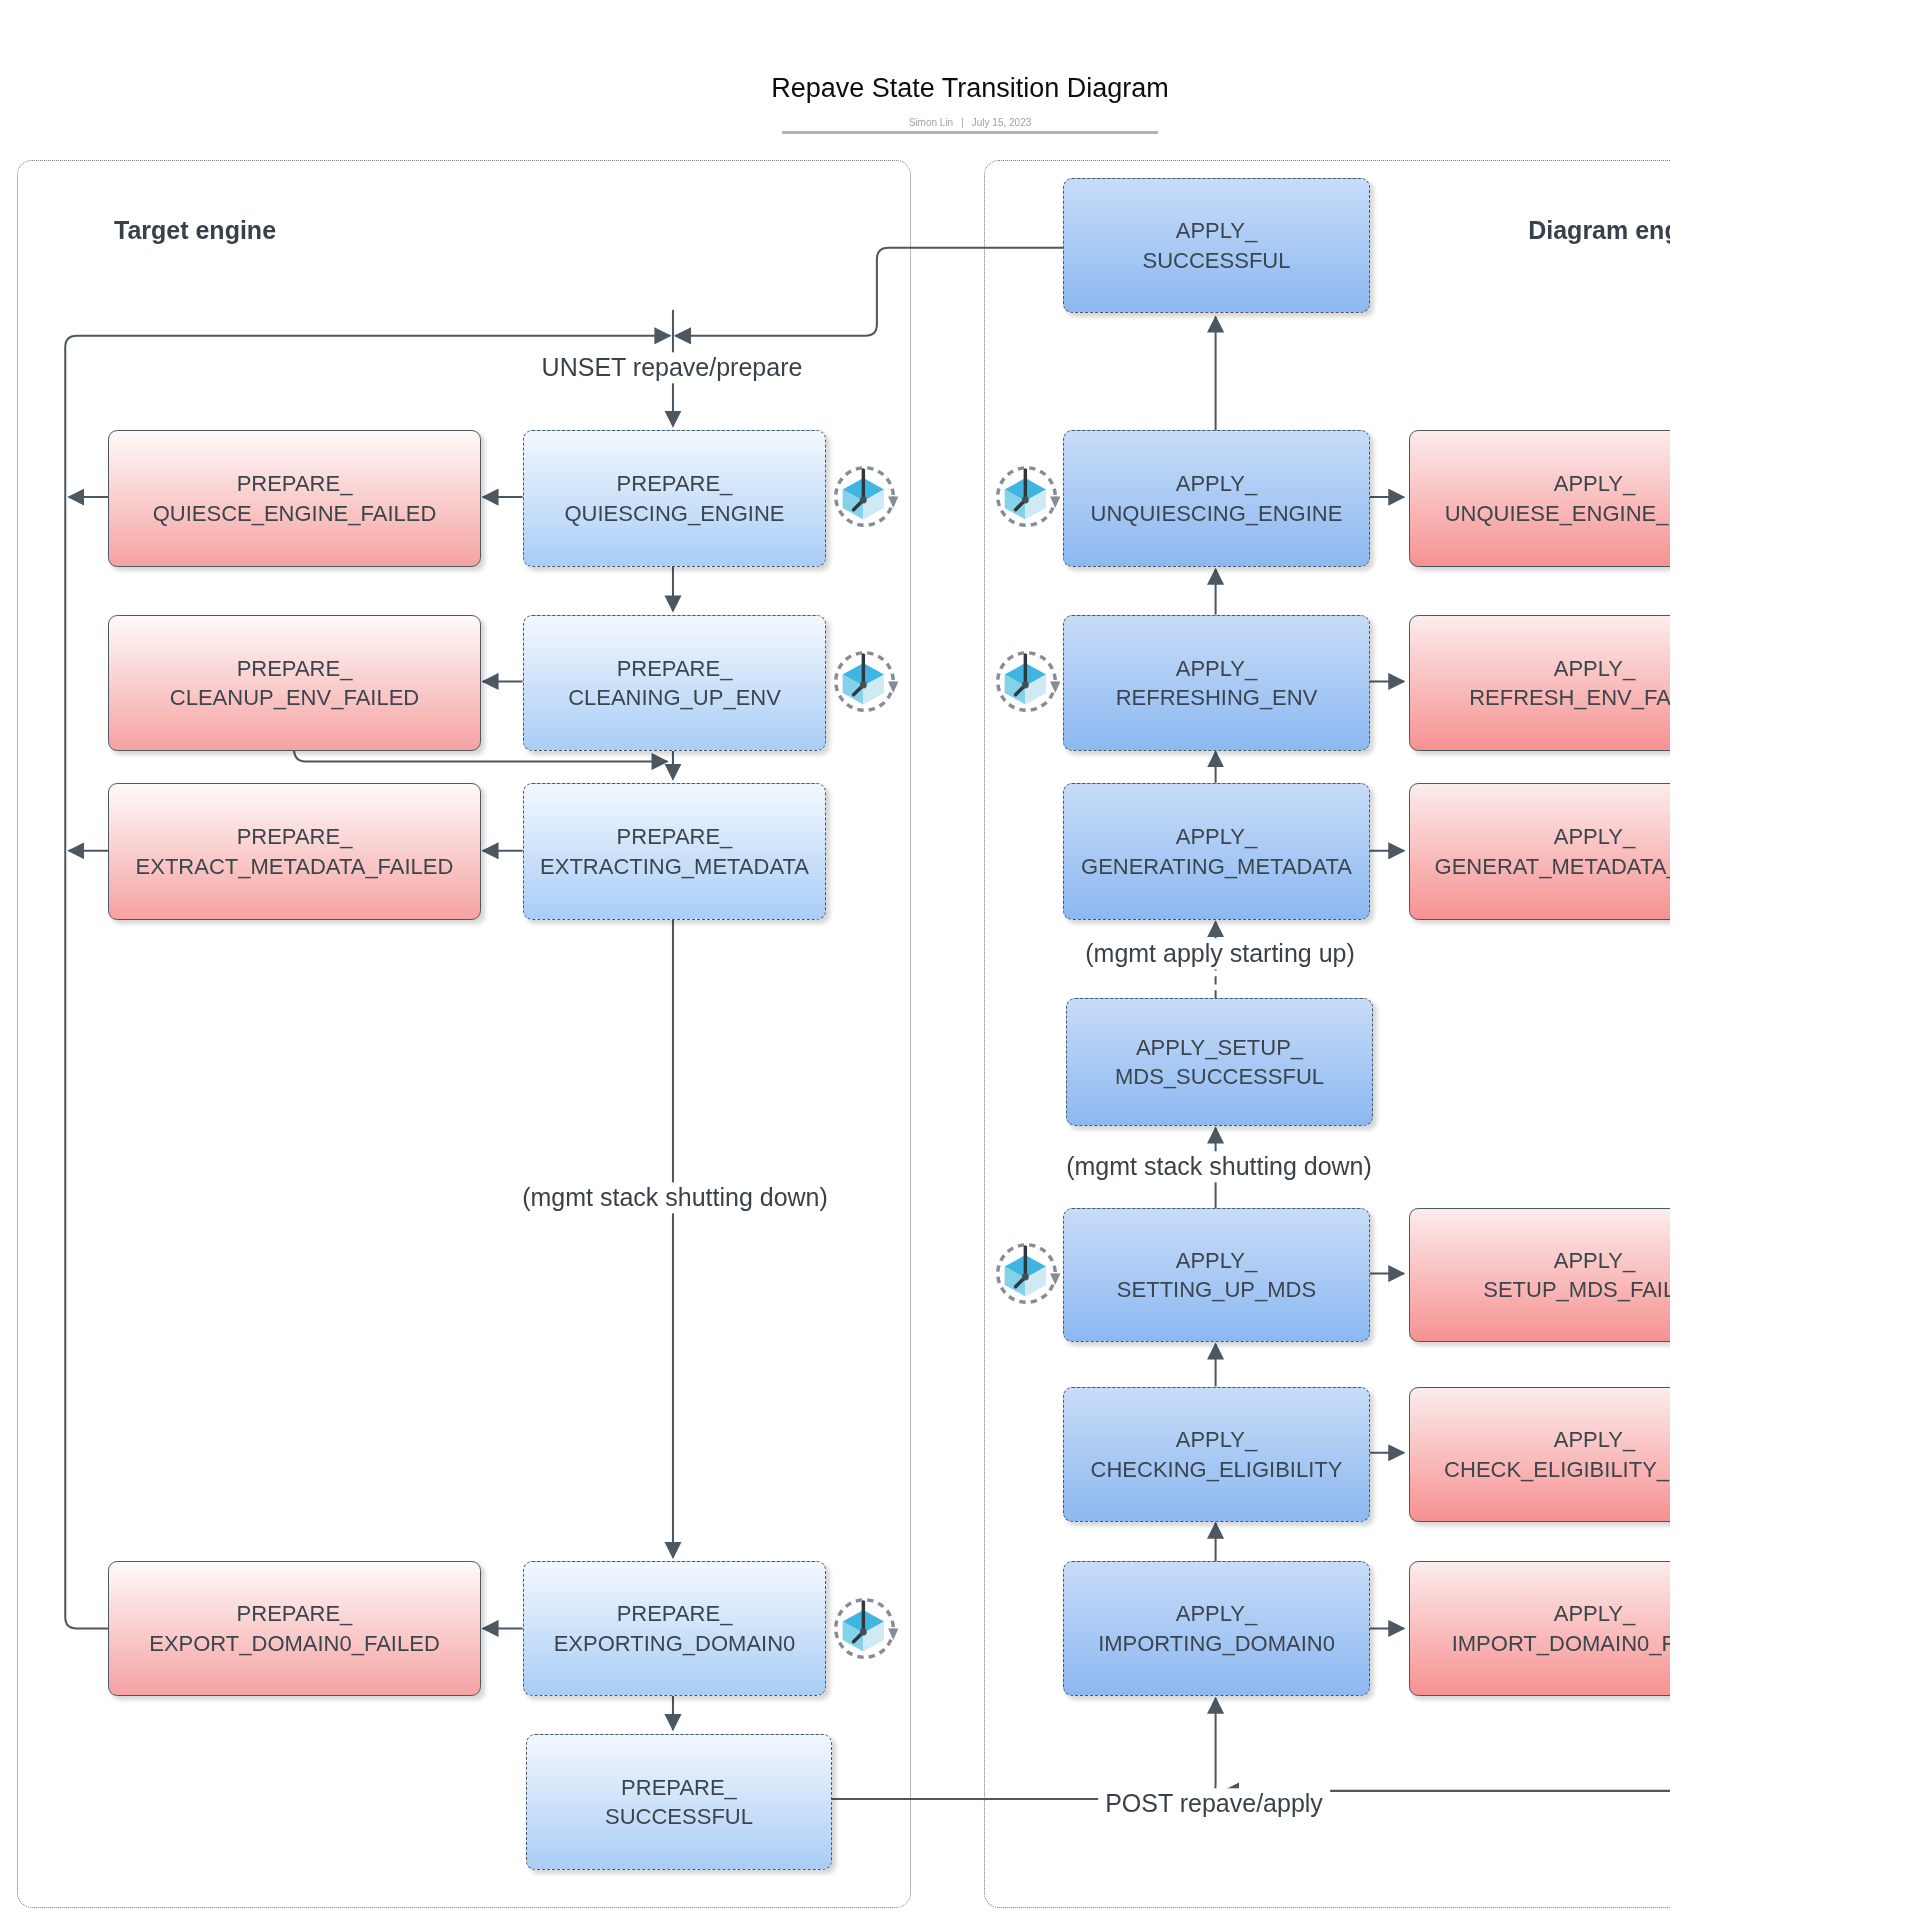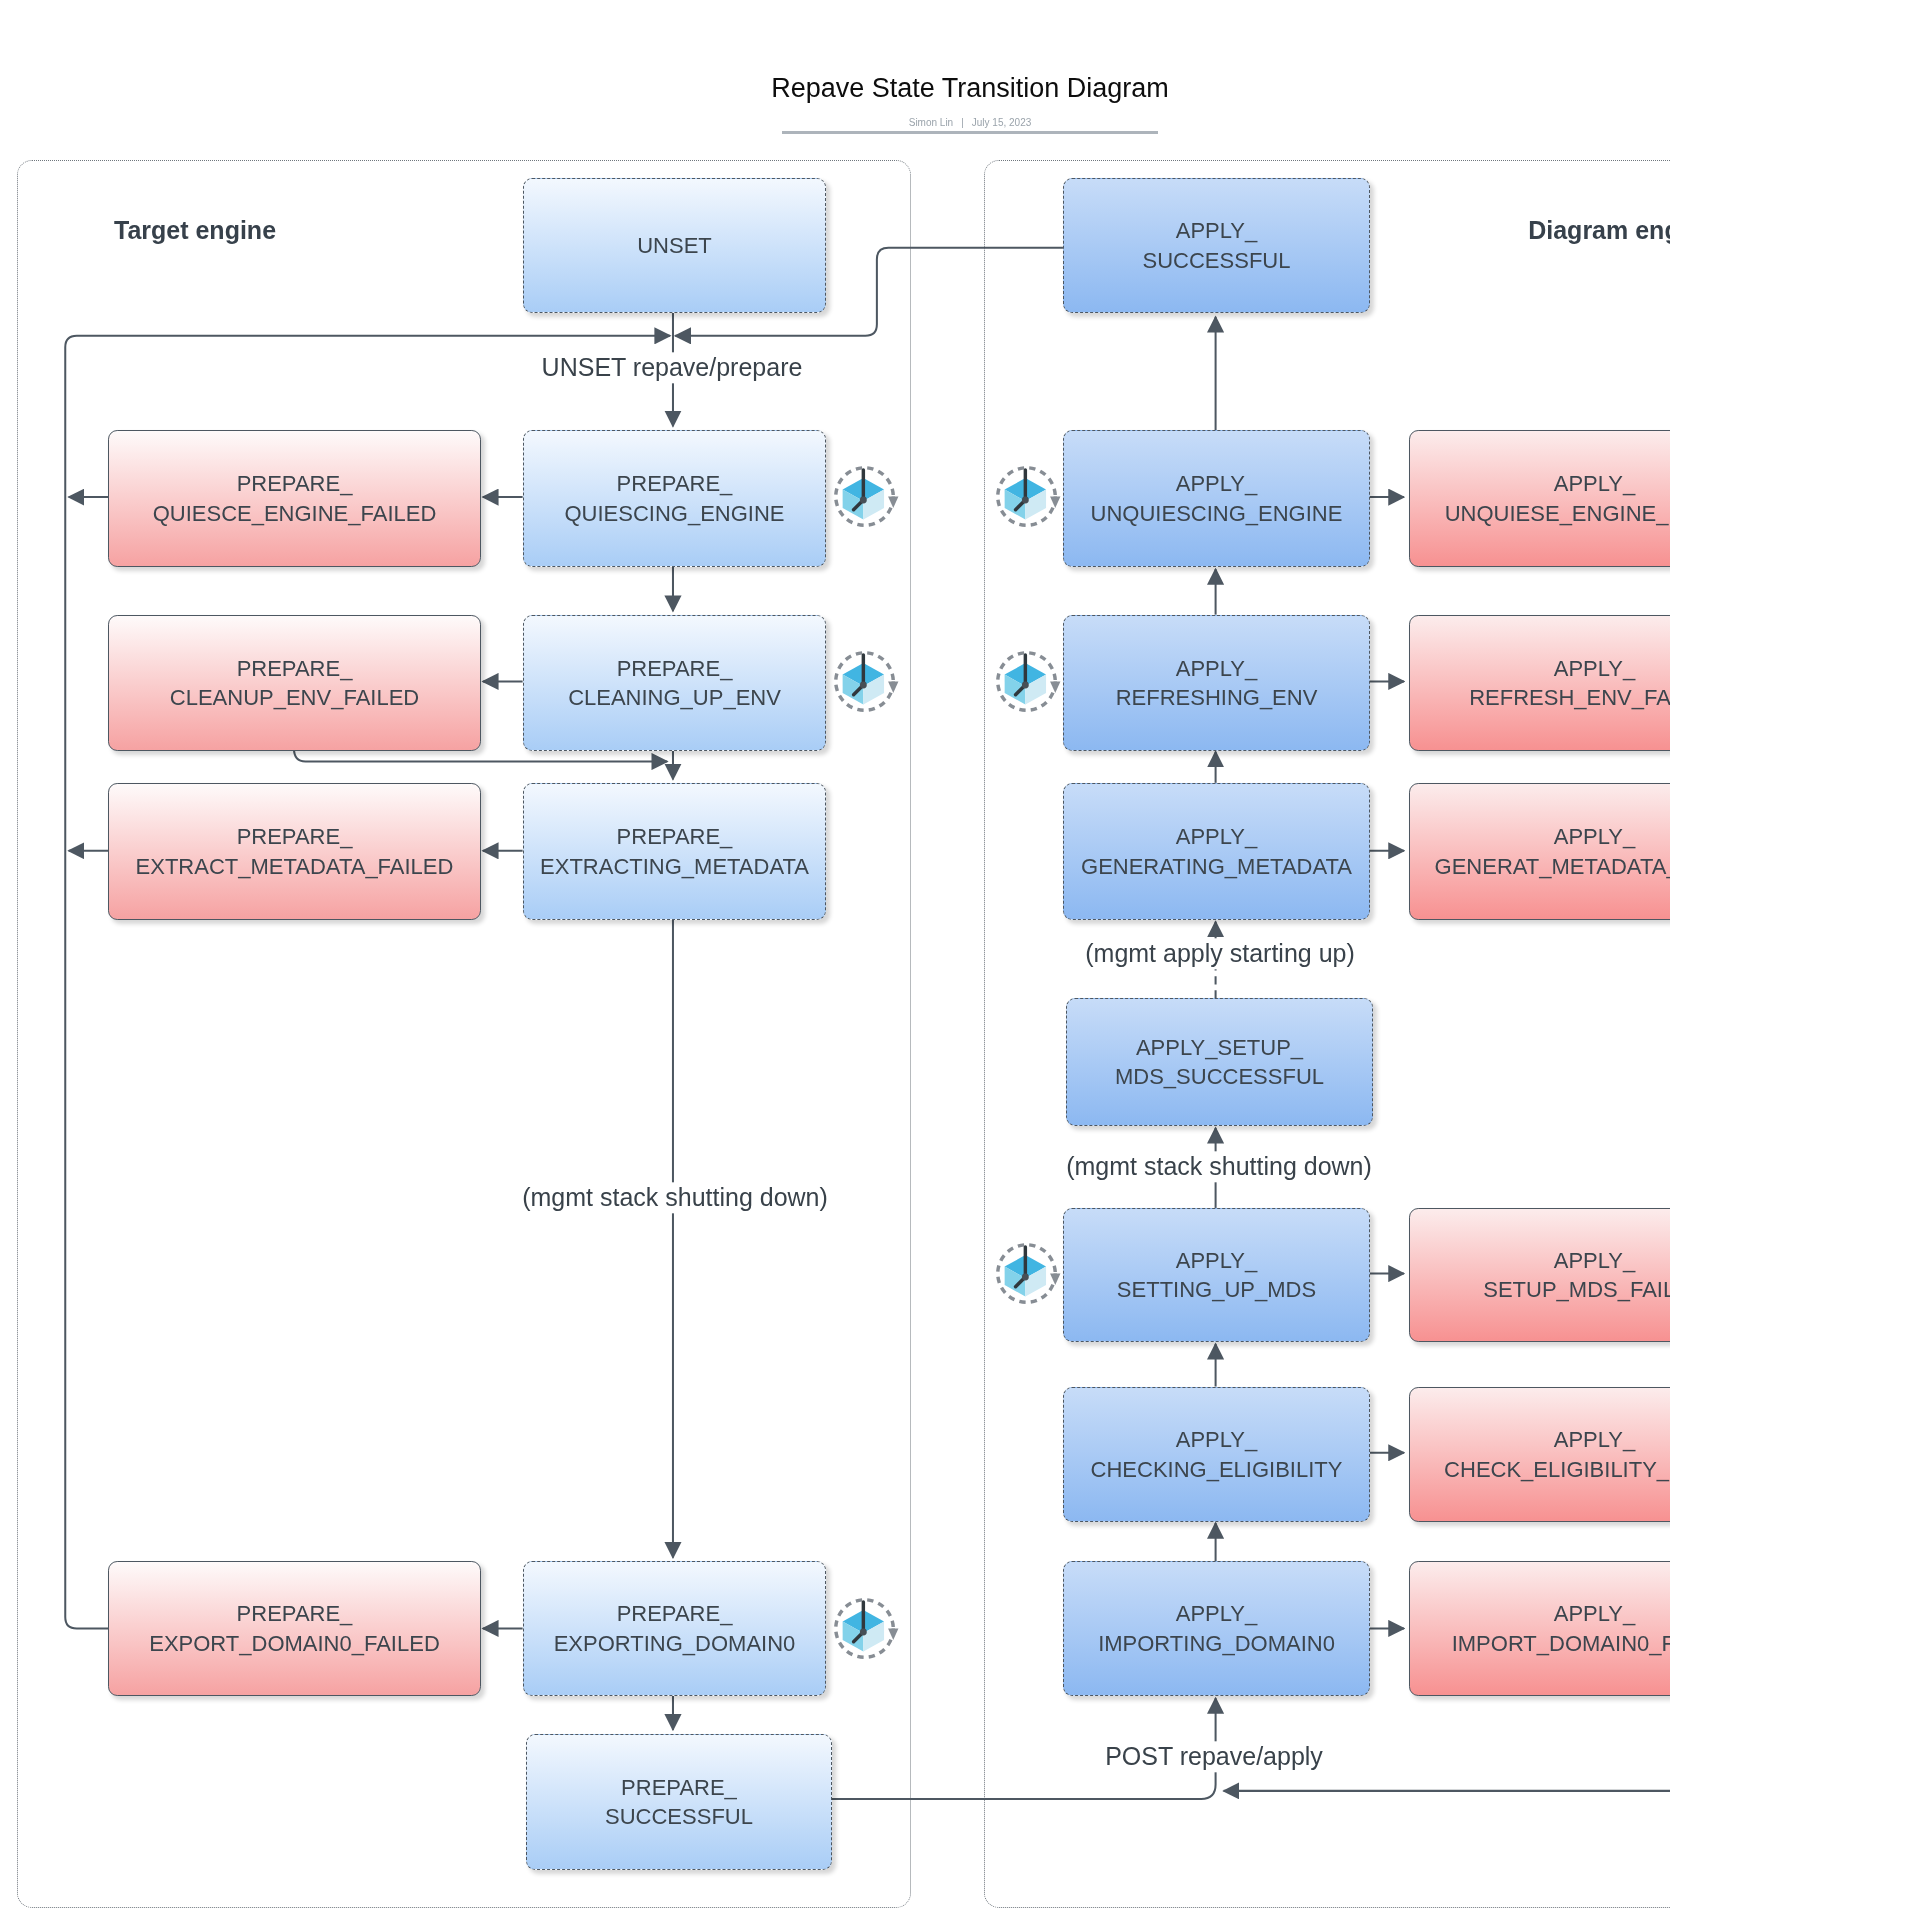--- a/index.html
+++ b/index.html
@@ -97,21 +97,20 @@
       <path d="M2375,2522 H2437" marker-end="url(#arrow)"></path>
       <path d="M2375,2827 H2437" marker-end="url(#arrow)"></path>
       <path d="M3085,1183 H3148" marker-end="url(#arrow)"></path>
       <path d="M3085,1477 H3148" marker-end="url(#arrow)"></path>
       <path d="M3085,2211 H3148" marker-end="url(#arrow)"></path>
       <path d="M3085,2522 H3148" marker-end="url(#arrow)"></path>
       <path d="M3085,2827 H3148" marker-end="url(#arrow)"></path>
     </g>
   </svg>
 
-  <div class="node blue-l" style="left:523px;top:178px;width:301px;height:133px;">UNSET</div>
   <div class="node blue-l" style="left:523px;top:430px;width:301px;height:135px;">PREPARE_
 QUIESCING_ENGINE</div>
   <div class="node red-l" style="left:108px;top:430px;width:371px;height:135px;">PREPARE_
 QUIESCE_ENGINE_FAILED</div>
   <div class="node blue-l" style="left:523px;top:615px;width:301px;height:134px;">PREPARE_
 CLEANING_UP_ENV</div>
   <div class="node red-l" style="left:108px;top:615px;width:371px;height:134px;">PREPARE_
 CLEANUP_ENV_FAILED</div>
   <div class="node blue-l" style="left:523px;top:783px;width:301px;height:135px;">PREPARE_
 EXTRACTING_METADATA</div>
@@ -150,21 +149,21 @@
 CHECK_ELIGIBILITY_FAILED</div>
   <div class="node blue-r" style="left:1063px;top:1561px;width:305px;height:133px;">APPLY_
 IMPORTING_DOMAIN0</div>
   <div class="node red-r" style="left:1409px;top:1561px;width:369px;height:133px;">APPLY_
 IMPORT_DOMAIN0_FAILED</div>
 
   <div class="edge-label" style="left:672px;top:368px;">UNSET repave/prepare</div>
   <div class="edge-label" style="left:675px;top:1198px;">(mgmt stack shutting down)</div>
   <div class="edge-label" style="left:1220px;top:954px;">(mgmt apply starting up)</div>
   <div class="edge-label" style="left:1219px;top:1167px;">(mgmt stack shutting down)</div>
-  <div class="edge-label" style="left:1214px;top:1757px;">POST repave/apply</div>
+  <div class="edge-label" style="left:1214px;top:1804px;">POST repave/apply</div>
 
   <svg width="0" height="0" style="position:absolute" aria-hidden="true">
     <symbol id="icon-progress" viewBox="0 0 120 120">
       <circle cx="60" cy="60" r="50" fill="none" stroke="#878d94" stroke-width="6" stroke-dasharray="11 9"></circle>
       <polygon points="101,60 119,60 110,80" fill="#878d94"></polygon>
       <polygon points="58,28 94,48 58,68 22,48" fill="#41b5e2"></polygon>
       <polygon points="22,48 58,68 58,100 22,80" fill="#83d2ea"></polygon>
       <polygon points="94,48 58,68 58,100 94,80" fill="#cfeaf4"></polygon>
       <line x1="58" y1="66" x2="58" y2="14" stroke="#30383d" stroke-width="6" stroke-linecap="round"></line>
       <line x1="58" y1="66" x2="41" y2="83" stroke="#30383d" stroke-width="6" stroke-linecap="round"></line>

